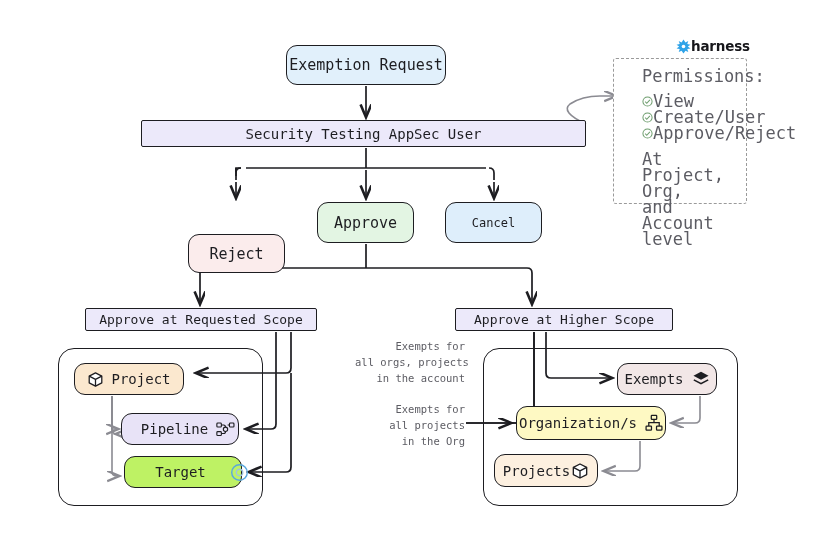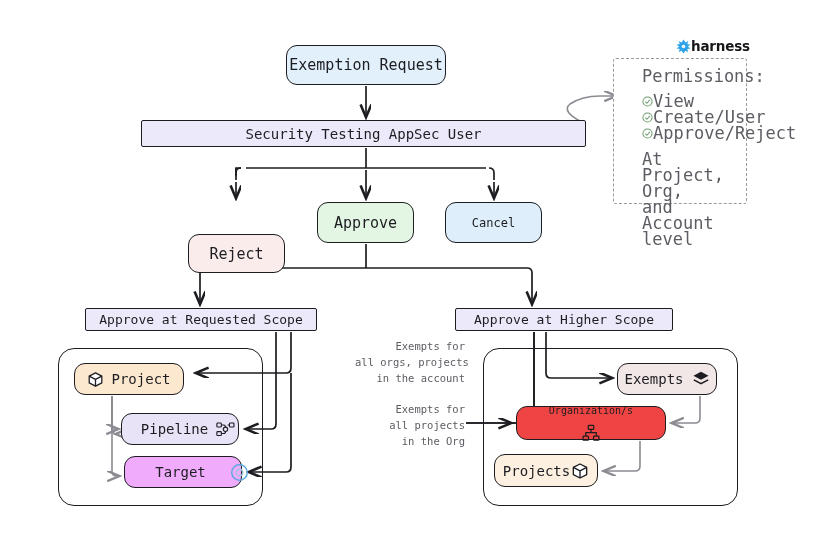--- a/index.html
+++ b/index.html
@@ -22,24 +22,24 @@
 
   .n-scope-l{left:85px;top:308px;width:232px;height:23px;background:#ece9fa;font-size:13px;}
   .n-scope-r{left:455px;top:308px;width:218px;height:23px;background:#ece9fa;font-size:13px;}
 
   .cluster{position:absolute;box-sizing:border-box;border:1.8px solid #1d1d21;border-radius:16px;background:transparent;}
   .cl-left{left:58px;top:348px;width:205px;height:158px;}
   .cl-right{left:483px;top:348px;width:255px;height:158px;}
 
   .n-project{left:74px;top:363px;width:110px;height:32px;background:#fbe8cf;font-size:14px;}
   .n-pipeline{left:121px;top:413px;width:118px;height:32px;background:#e8e3f7;font-size:14px;gap:8px;padding-left:16px;}
-  .n-target{left:124px;top:456px;width:118px;height:32px;background:#f0abfc;font-size:14px;gap:24px;padding-left:38px;}
+  .n-target{left:124px;top:456px;width:118px;height:32px;background:#bef264;font-size:14px;gap:24px;padding-left:38px;}
 
   .n-account{left:617px;top:363px;width:100px;height:32px;background:#f2e7e7;font-size:14px;gap:8px;}
-  .n-org{left:516px;top:406px;width:150px;height:34px;background:#ef4444;font-size:10px;gap:8px;flex-direction:column;}
+  .n-org{left:516px;top:406px;width:150px;height:34px;background:#fef9c3;font-size:14px;gap:8px;}
   .n-projects{left:494px;top:454px;width:104px;height:33px;background:#fdf0e0;font-size:14px;gap:1px;}
 
   .perm-box{position:absolute;left:613px;top:58px;width:134px;height:146px;
             border:1.4px dashed #9a9a9a;border-radius:3px;background:#ffffff;
             padding:9px 28px;box-sizing:border-box;color:#5c5c63;font-size:17px;line-height:16px;}
   .perm-title{margin-bottom:9px;}
   .perm-item{display:flex;align-items:center;}
   .perm-foot{margin-top:10px;}
   .check{width:11px;height:11px;flex:0 0 auto;}
 

